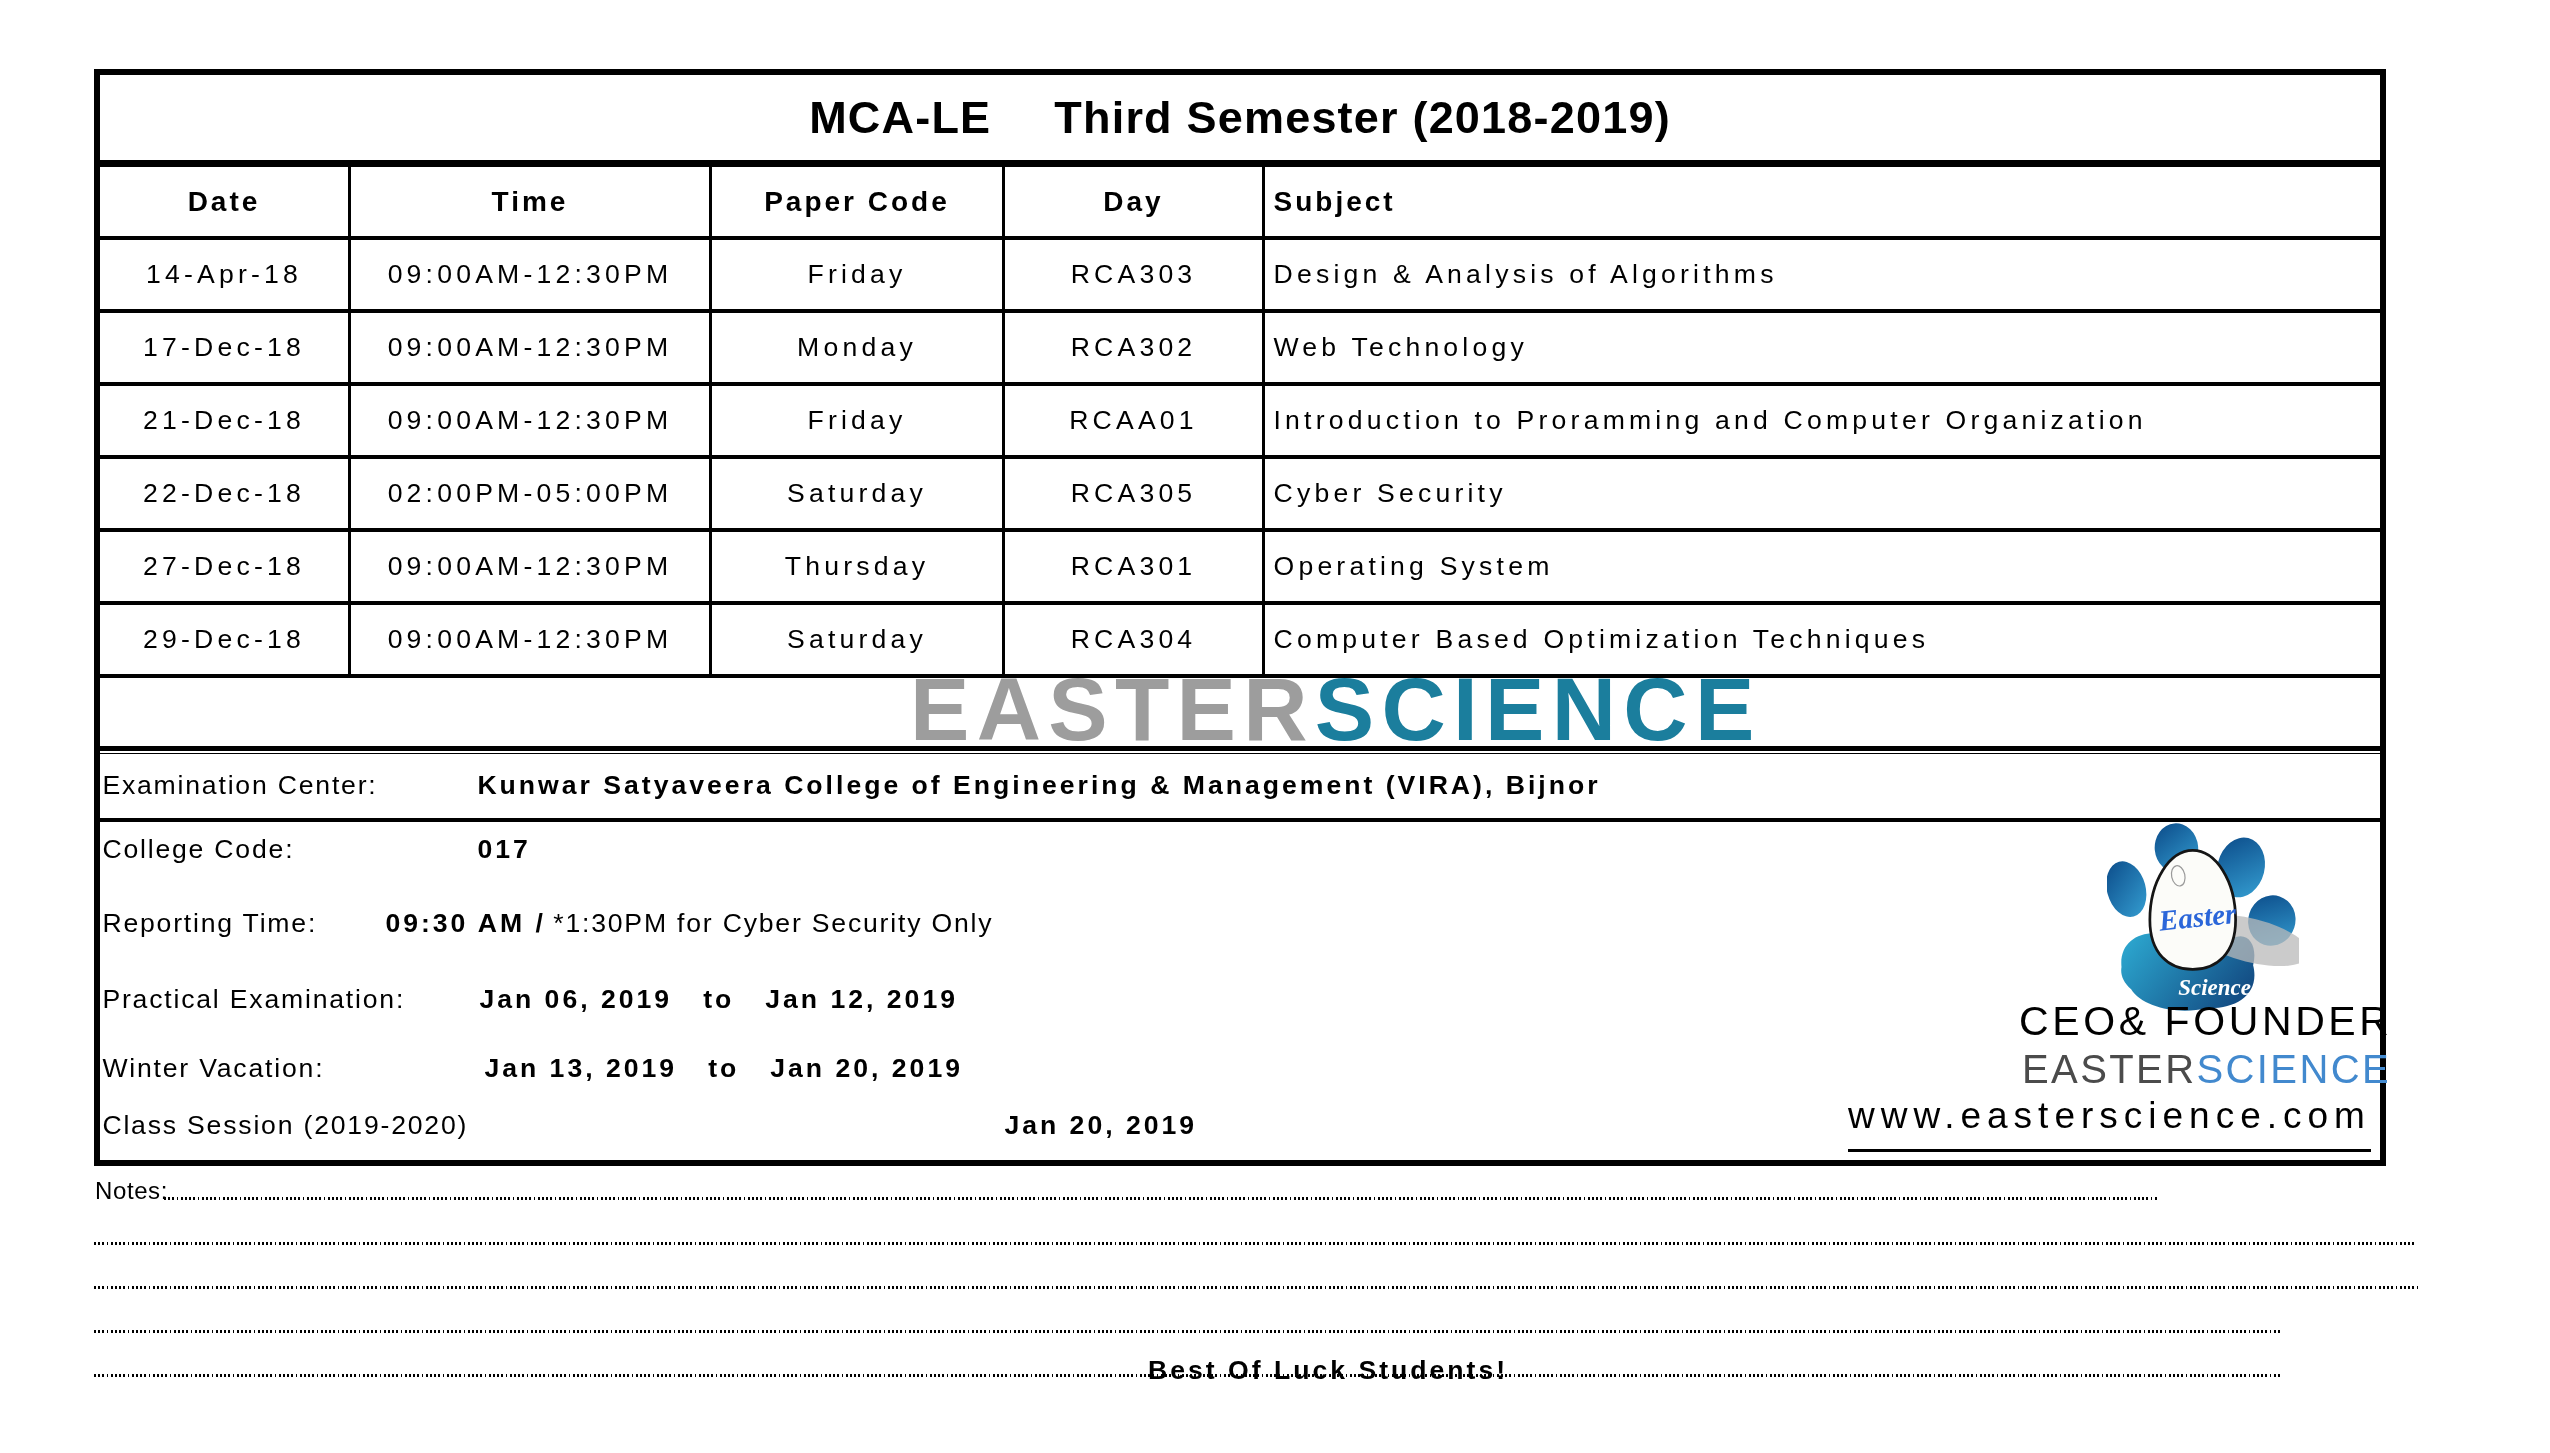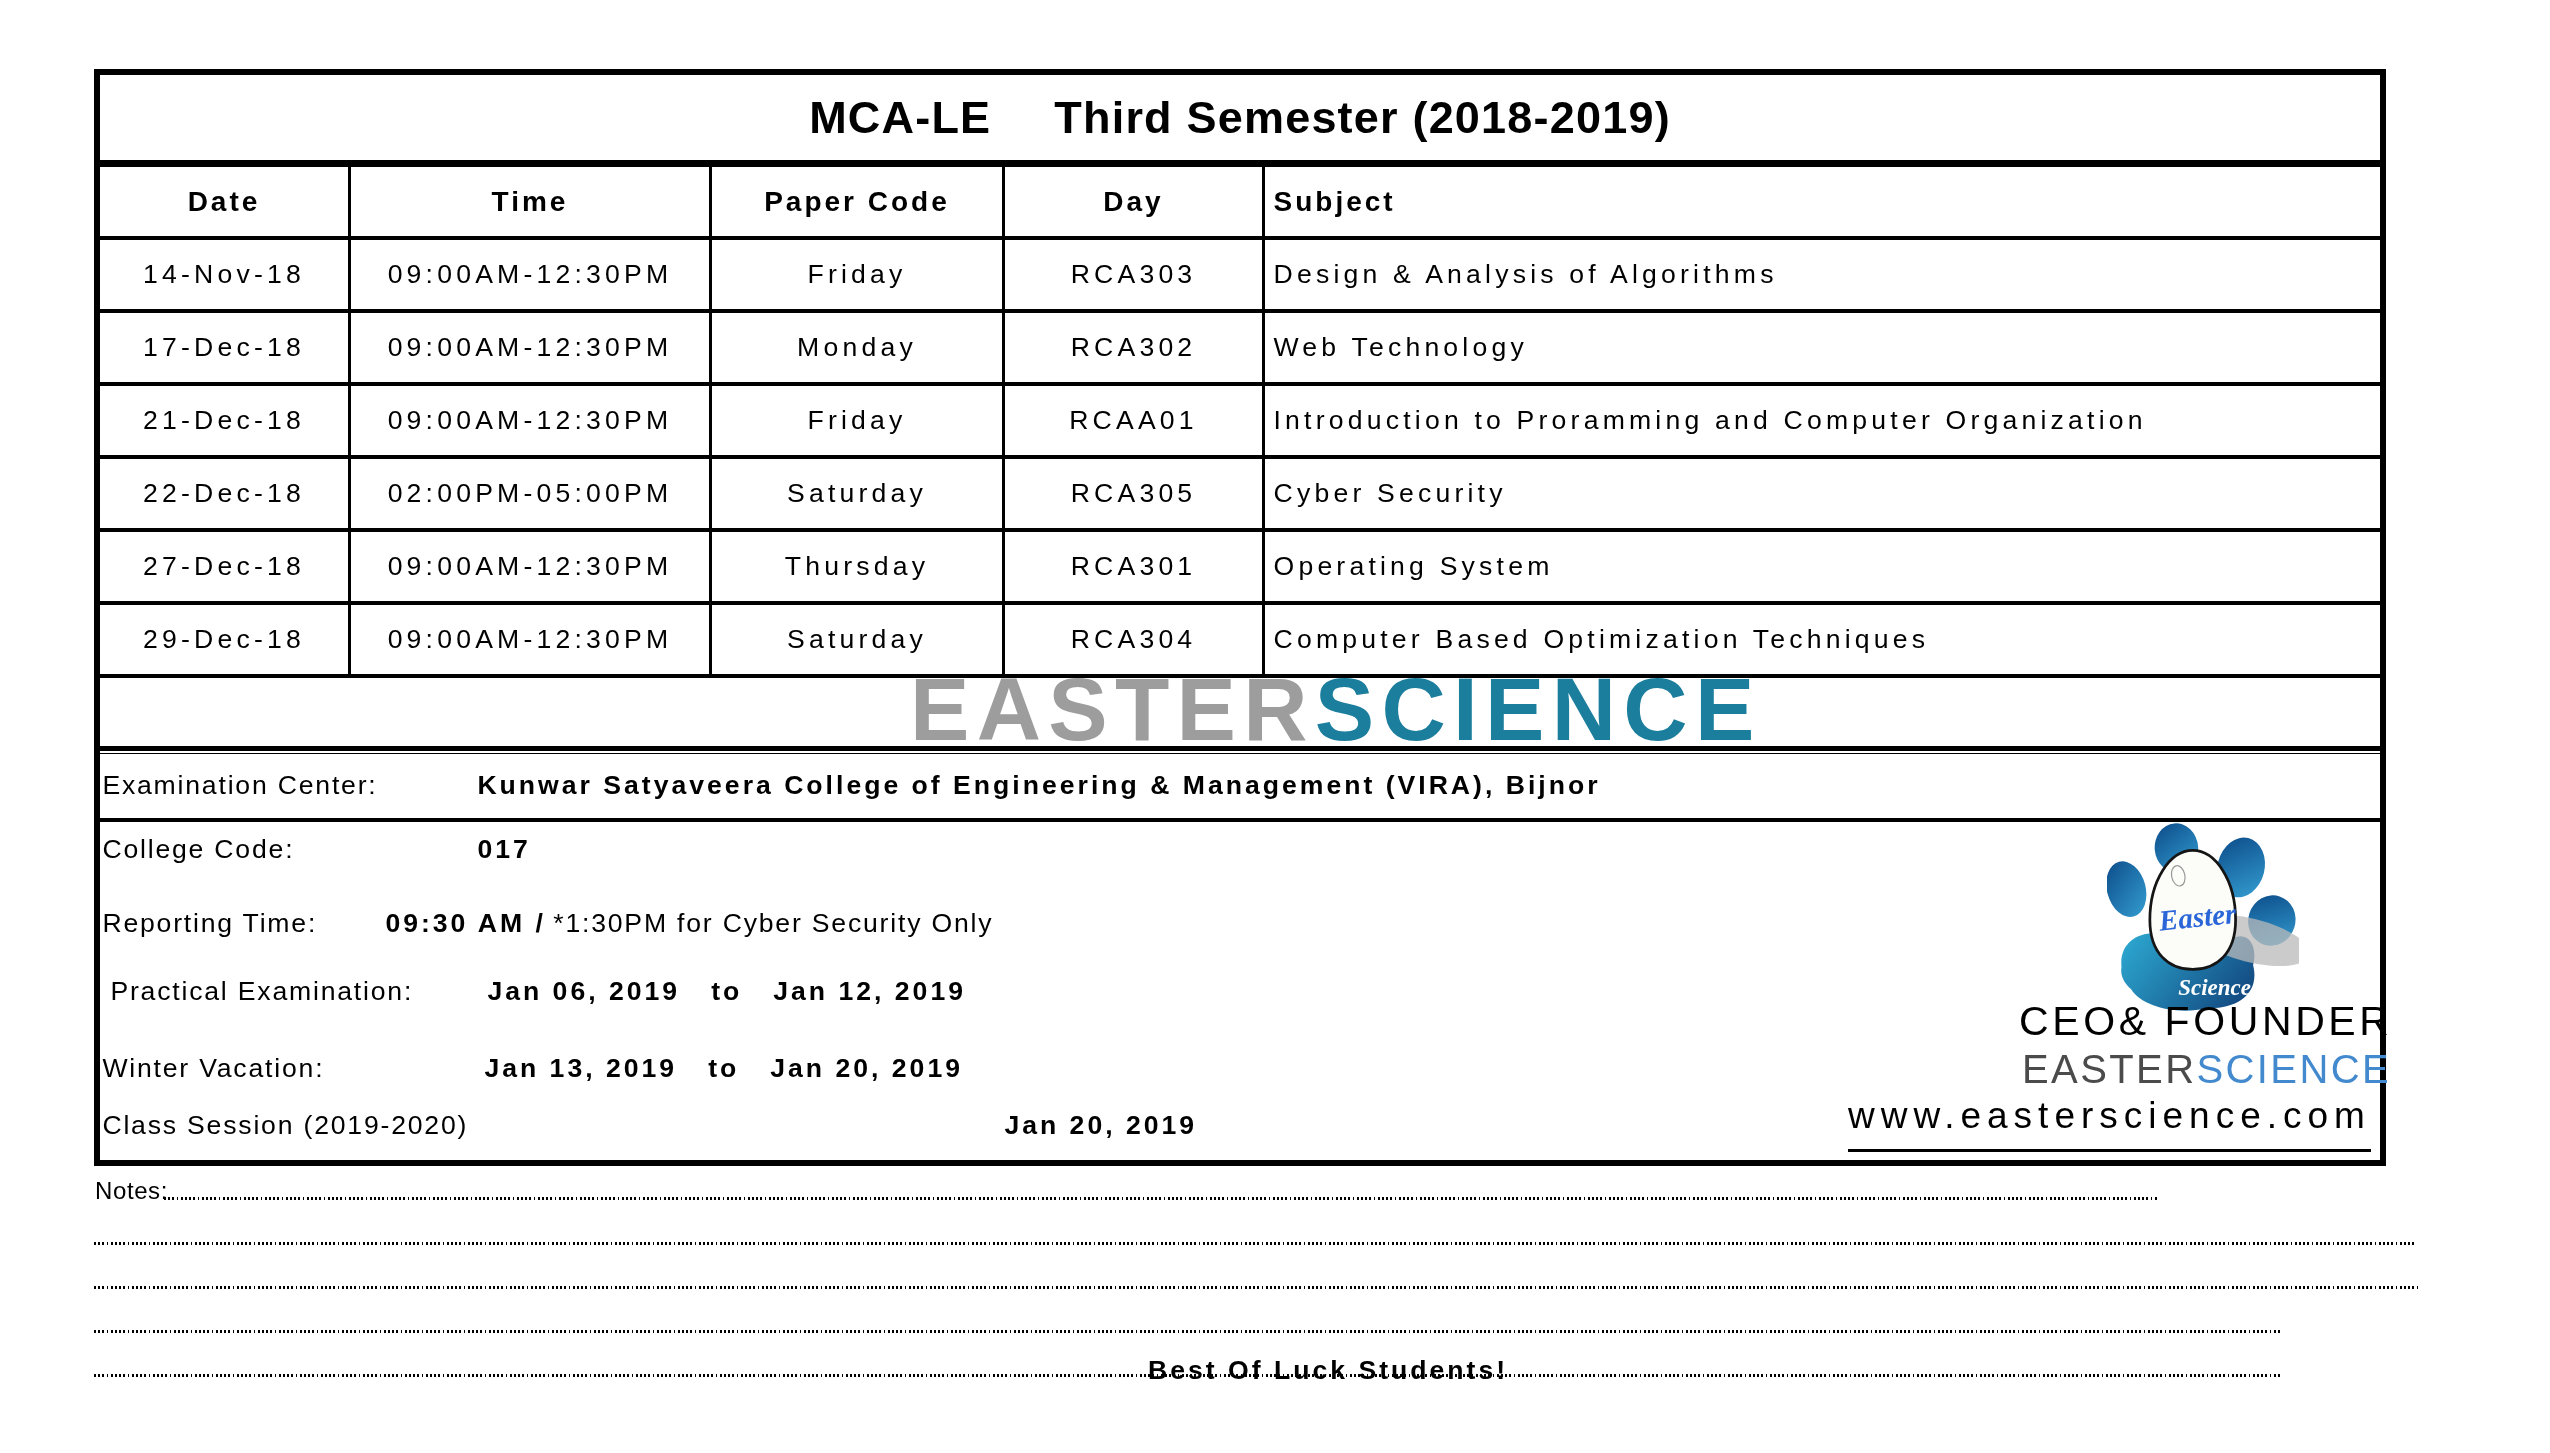--- a/index.html
+++ b/index.html
@@ -35,21 +35,21 @@
             font-size:26.6px;letter-spacing:1.8px;padding-left:2.4px;white-space:nowrap;}
   .exam-row .lab{display:inline-block;min-width:375px;}
   .b{font-weight:bold;letter-spacing:3px;}
 
   .bottom-section{position:relative;height:329px;}
   .info-line{position:absolute;left:2.4px;display:flex;align-items:baseline;font-size:26.6px;
              letter-spacing:1.8px;white-space:nowrap;}
   .info-line .lab{display:inline-block;}
   .l-college{top:12px;}   .w-college{min-width:375px;}
   .l-report{top:86px;}   .w-report{min-width:283px;}
-  .l-practical{top:154px;margin-left:8px;}.w-practical{min-width:377px;}
+  .l-practical{top:162px;}.w-practical{min-width:377px;}
   .l-winter{top:231px;}   .w-winter{min-width:382px;}
   .l-session{top:288px;}  .w-session{min-width:902px;}
   .gap-r{margin-right:31px;}
   .rest{margin-left:7.3px;}
 
   .paw{position:absolute;left:2007px;top:1.2px;width:192px;height:189px;}
   .logo-ceo{position:absolute;left:1919px;top:168px;width:351px;text-align:center;
             font-size:41px;letter-spacing:3.6px;white-space:nowrap;margin-top:8px;}
   .logo-brand{position:absolute;left:1922px;top:225px;width:351px;text-align:center;
               font-size:40px;letter-spacing:2.4px;white-space:nowrap;}
@@ -84,21 +84,21 @@
 
     <div class="row grid header-row">
       <div class="cell">Date</div>
       <div class="cell">Time</div>
       <div class="cell">Paper Code</div>
       <div class="cell">Day</div>
       <div class="cell subject">Subject</div>
     </div>
 
     <div class="row grid data-row">
-      <div class="cell">14-Nov-18</div>
+      <div class="cell">14-Apr-18</div>
       <div class="cell">09:00AM-12:30PM</div>
       <div class="cell">Friday</div>
       <div class="cell">RCA303</div>
       <div class="cell subject">Design &amp; Analysis of Algorithms</div>
     </div>
     <div class="row grid data-row">
       <div class="cell">17-Dec-18</div>
       <div class="cell">09:00AM-12:30PM</div>
       <div class="cell">Monday</div>
       <div class="cell">RCA302</div>

